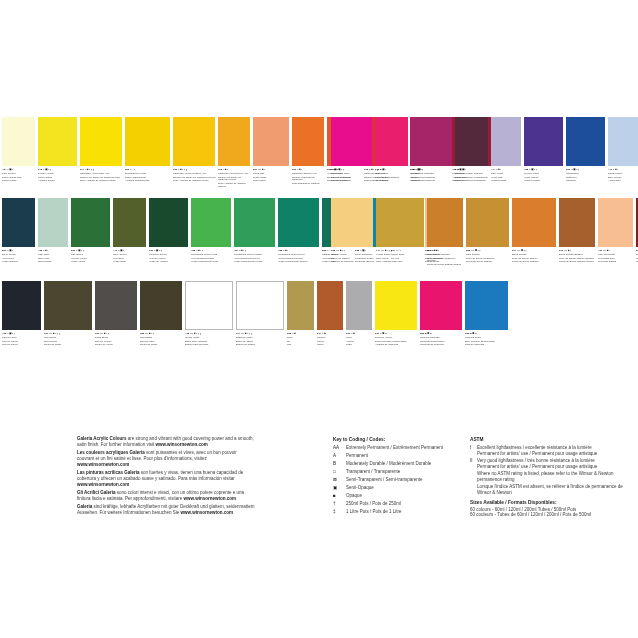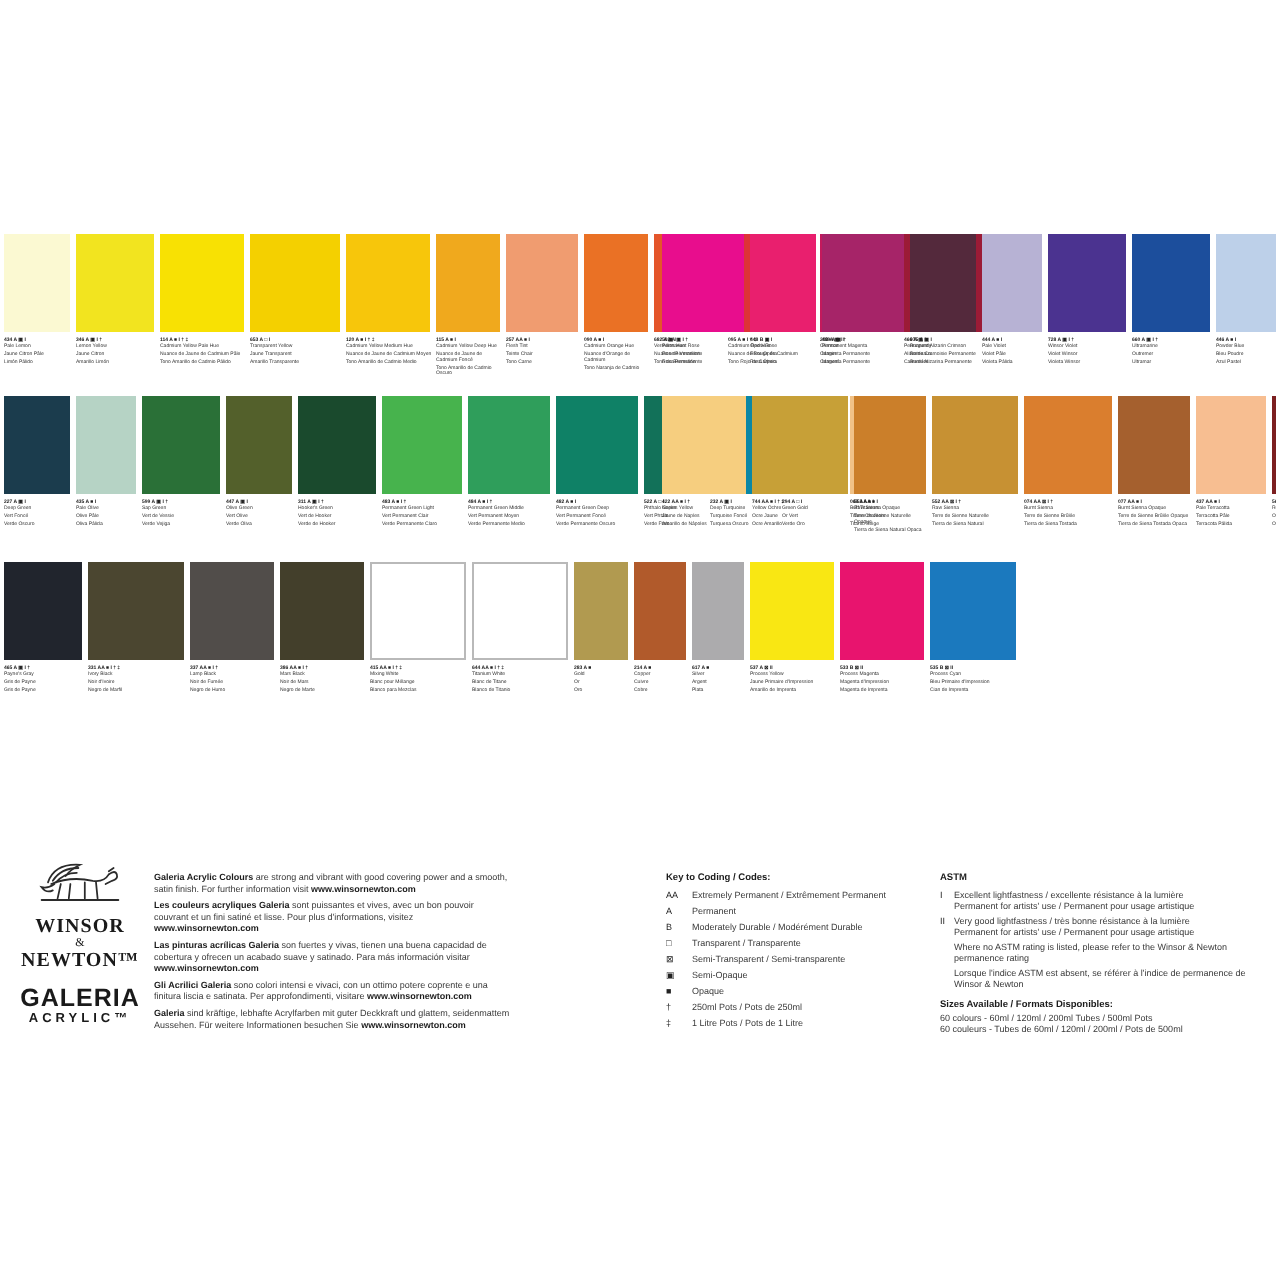--- a/index.html
+++ b/index.html
@@ -530,38 +530,20 @@
         <div class="chip" style="background: rgb(124, 32, 33);"></div>
         <div class="labels">
           <div class="code">564 AA ■ I</div>
           <div class="nm">Red Ochre</div>
           <div class="nm">Ocre Rouge</div>
           <div class="nm">Ocre Rojo</div>
         </div>
       </div>
     </div>
 
-  <div id="logo-col">
-    <svg class="griffin" width="48" height="28" viewBox="0 0 60 34" fill="none" stroke="#2b2b2b" stroke-width="1.1" stroke-linecap="round">
-      <path d="M10 16 Q14 4 30 5 Q24 8 21 12"></path>
-      <path d="M13 15 Q18 7 29 7"></path>
-      <path d="M15 16 Q20 10 28 10"></path>
-      <path d="M12 17 Q24 12 38 15 Q45 16 48 11"></path>
-      <path d="M48 11 Q52 8 53 11 Q54 14 50 15 L46 17"></path>
-      <path d="M48 9 L51 7"></path>
-      <path d="M14 17 Q10 20 6 19 Q9 23 13 21"></path>
-      <path d="M18 17 L16 26 M24 17 L23 26 M33 16 L33 26 M40 16 L41 26"></path>
-      <path d="M6 27 L54 27"></path>
-    </svg>
-    <div class="serif winsor">WINSOR</div>
-    <div class="serif amp">&amp;</div>
-    <div class="serif newton">NEWTON™</div>
-    <div class="galeria">GALERIA</div>
-    <div class="acrylic">ACRYLIC™</div>
-  </div>
 
   <div id="intro-col">
     <div class="half" id="intro-list">
         <p class="intro"><b>Galeria Acrylic Colours</b> are strong and vibrant with good covering power and a smooth, satin finish. For further information visit<b> www.winsornewton.com</b></p>
         <p class="intro"><b>Les couleurs acryliques Galeria</b> sont puissantes et vives, avec un bon pouvoir couvrant et un fini satiné et lisse. Pour plus d'informations, visitez<b> www.winsornewton.com</b></p>
         <p class="intro"><b>Las pinturas acrílicas Galeria</b> son fuertes y vivas, tienen una buena capacidad de cobertura y ofrecen un acabado suave y satinado. Para más información visitar<b> www.winsornewton.com</b></p>
         <p class="intro"><b>Gli Acrilici Galeria</b> sono colori intensi e vivaci, con un ottimo potere coprente e una finitura liscia e satinata. Per approfondimenti, visitare<b> www.winsornewton.com</b></p>
         <p class="intro"><b>Galeria</b> sind kräftige, lebhafte Acrylfarben mit guter Deckkraft und glattem, seidenmattem Aussehen. Für weitere Informationen besuchen Sie<b> www.winsornewton.com</b></p>
       </div>
   </div>

